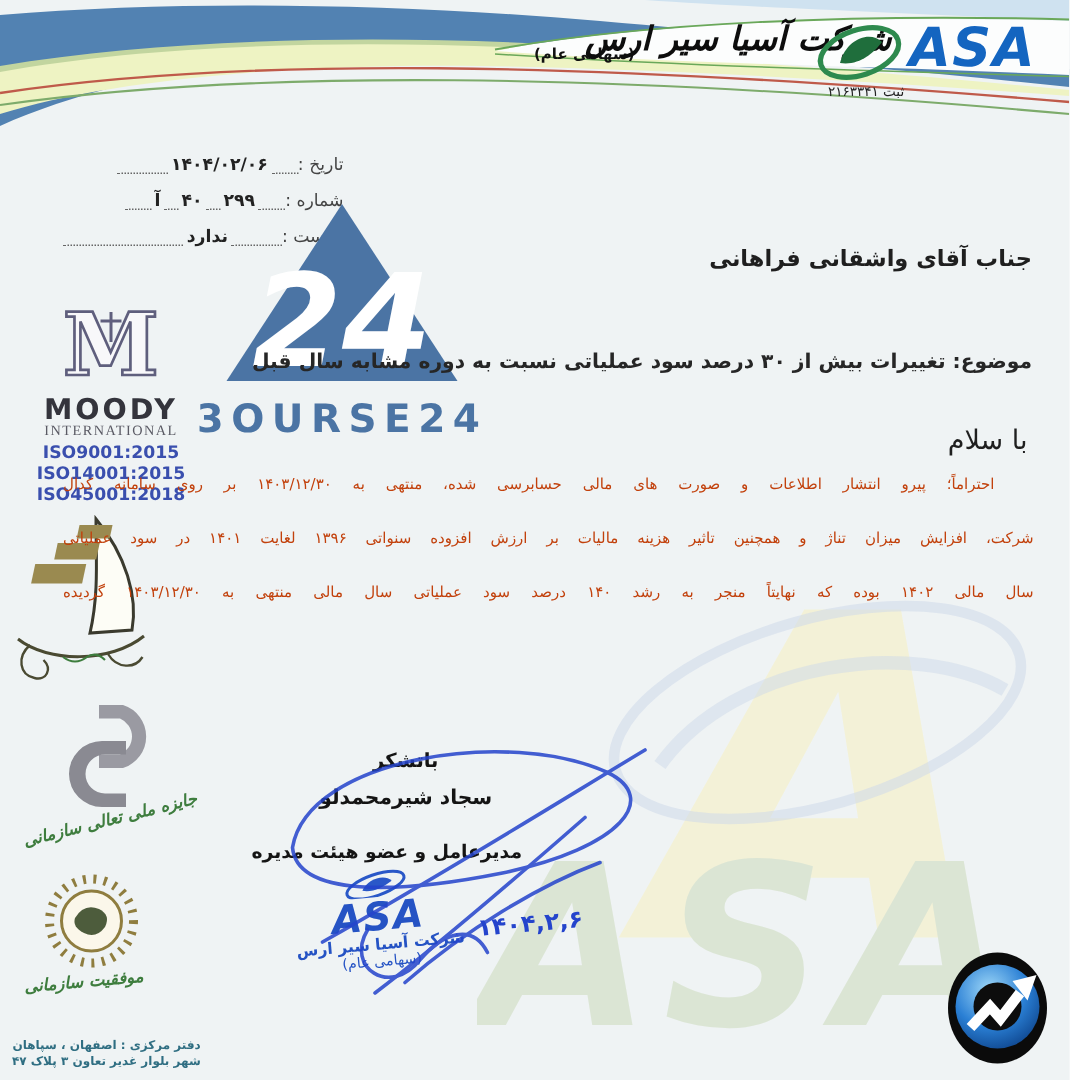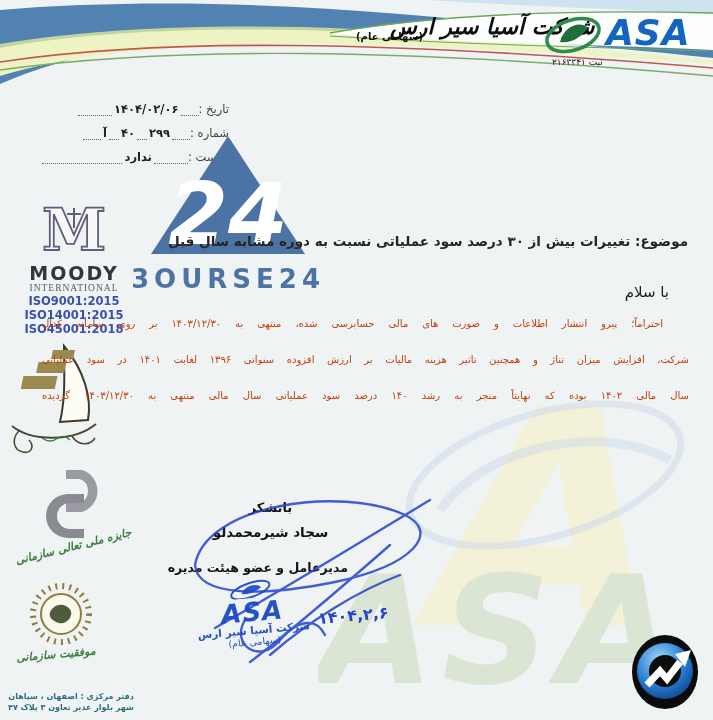--- a/index.html
+++ b/index.html
@@ -27,21 +27,21 @@
   .w-xs{ width:10px; } .w-s{ width:18px; } .w-m{ width:34px; } .w-l{ width:80px; }
 
   
   .bourse24 { left:133px; top:136px; width:190px; height:165px; }
 
   
   .rtl { direction:rtl; }
   .recipient1 { right:25px; top:163px; font-size:15px; font-weight:bold; }
   .recipient2 { right:25px; top:192px; font-size:15px; font-weight:bold; }
   .subject    { right:25px; top:233px; font-size:13.5px; font-weight:bold; color:#262626; }
-  .salutation { right:44px; top:283px; font-size:15px; }
+  .salutation { right:28px; top:283px; font-size:18px; }
   .body-text  { left:42px; right:24px; top:306px; font-size:10px; line-height:36px; color:#c2410c; }
   .body-line  { text-align:justify; text-align-last:justify; white-space:nowrap; }
   .body-line.first { padding-right:26px; }
   .body-line.last  { text-align:right; text-align-last:right; }
 
   
   .sig-block { left:193px; top:500px; width:155px; text-align:center; direction:rtl; font-weight:bold; color:#141414; }
   .sig-thanks { font-size:13px; margin-bottom:9px; }
   .sig-name   { font-size:13.5px; margin-bottom:20px; }
   .sig-title  { font-size:12.5px; white-space:nowrap; }
@@ -158,20 +158,21 @@
       <rect x="30" y="40" width="34" height="13"></rect>
       <rect x="42" y="26" width="28" height="11"></rect>
       <rect x="54" y="14" width="22" height="9"></rect>
     </g>
     <path d="M10,90 C30,106 72,106 94,88" stroke="#4a4a32" stroke-width="2" fill="none"></path>
     <path d="M18,94 c-9,8 -7,20 3,22 c8,2 12,-6 6,-12" stroke="#4a4a32" stroke-width="1.6" fill="none"></path>
     <path d="M70,100 c6,10 18,10 23,2" stroke="#4a4a32" stroke-width="1.6" fill="none"></path>
     <path d="M40,102 q8,6 16,0 q6,-4 12,2" stroke="#3e7d3e" stroke-width="1.4" fill="none"></path>
   </svg>
 
+  <div class="abs rtl recipient1">جناب آقای واشقانی فراهانی</div>
   <div class="abs rtl subject">موضوع: تغییرات بیش از ۳۰ درصد سود عملیاتی نسبت به دوره مشابه سال قبل</div>
   <div class="abs rtl salutation">با سلام</div>
 
   <div class="abs rtl body-text">
     <div class="body-line first">احتراماً؛ پیرو انتشار اطلاعات و صورت های مالی حسابرسی شده، منتهی به ۱۴۰۳/۱۲/۳۰ بر روی سامانه کدال</div>
     <div class="body-line">شرکت، افزایش میزان تناژ و همچنین تاثیر هزینه مالیات بر ارزش افزوده سنواتی ۱۳۹۶ لغایت ۱۴۰۱ در سود عملیاتی</div>
     <div class="body-line">سال مالی ۱۴۰۲ بوده که نهایتاً منجر به رشد ۱۴۰ درصد سود عملیاتی سال مالی منتهی به ۱۴۰۳/۱۲/۳۰ گردیده</div>
   </div>
 
   <svg class="abs" style="left:28px;top:466px;" width="90" height="82">

